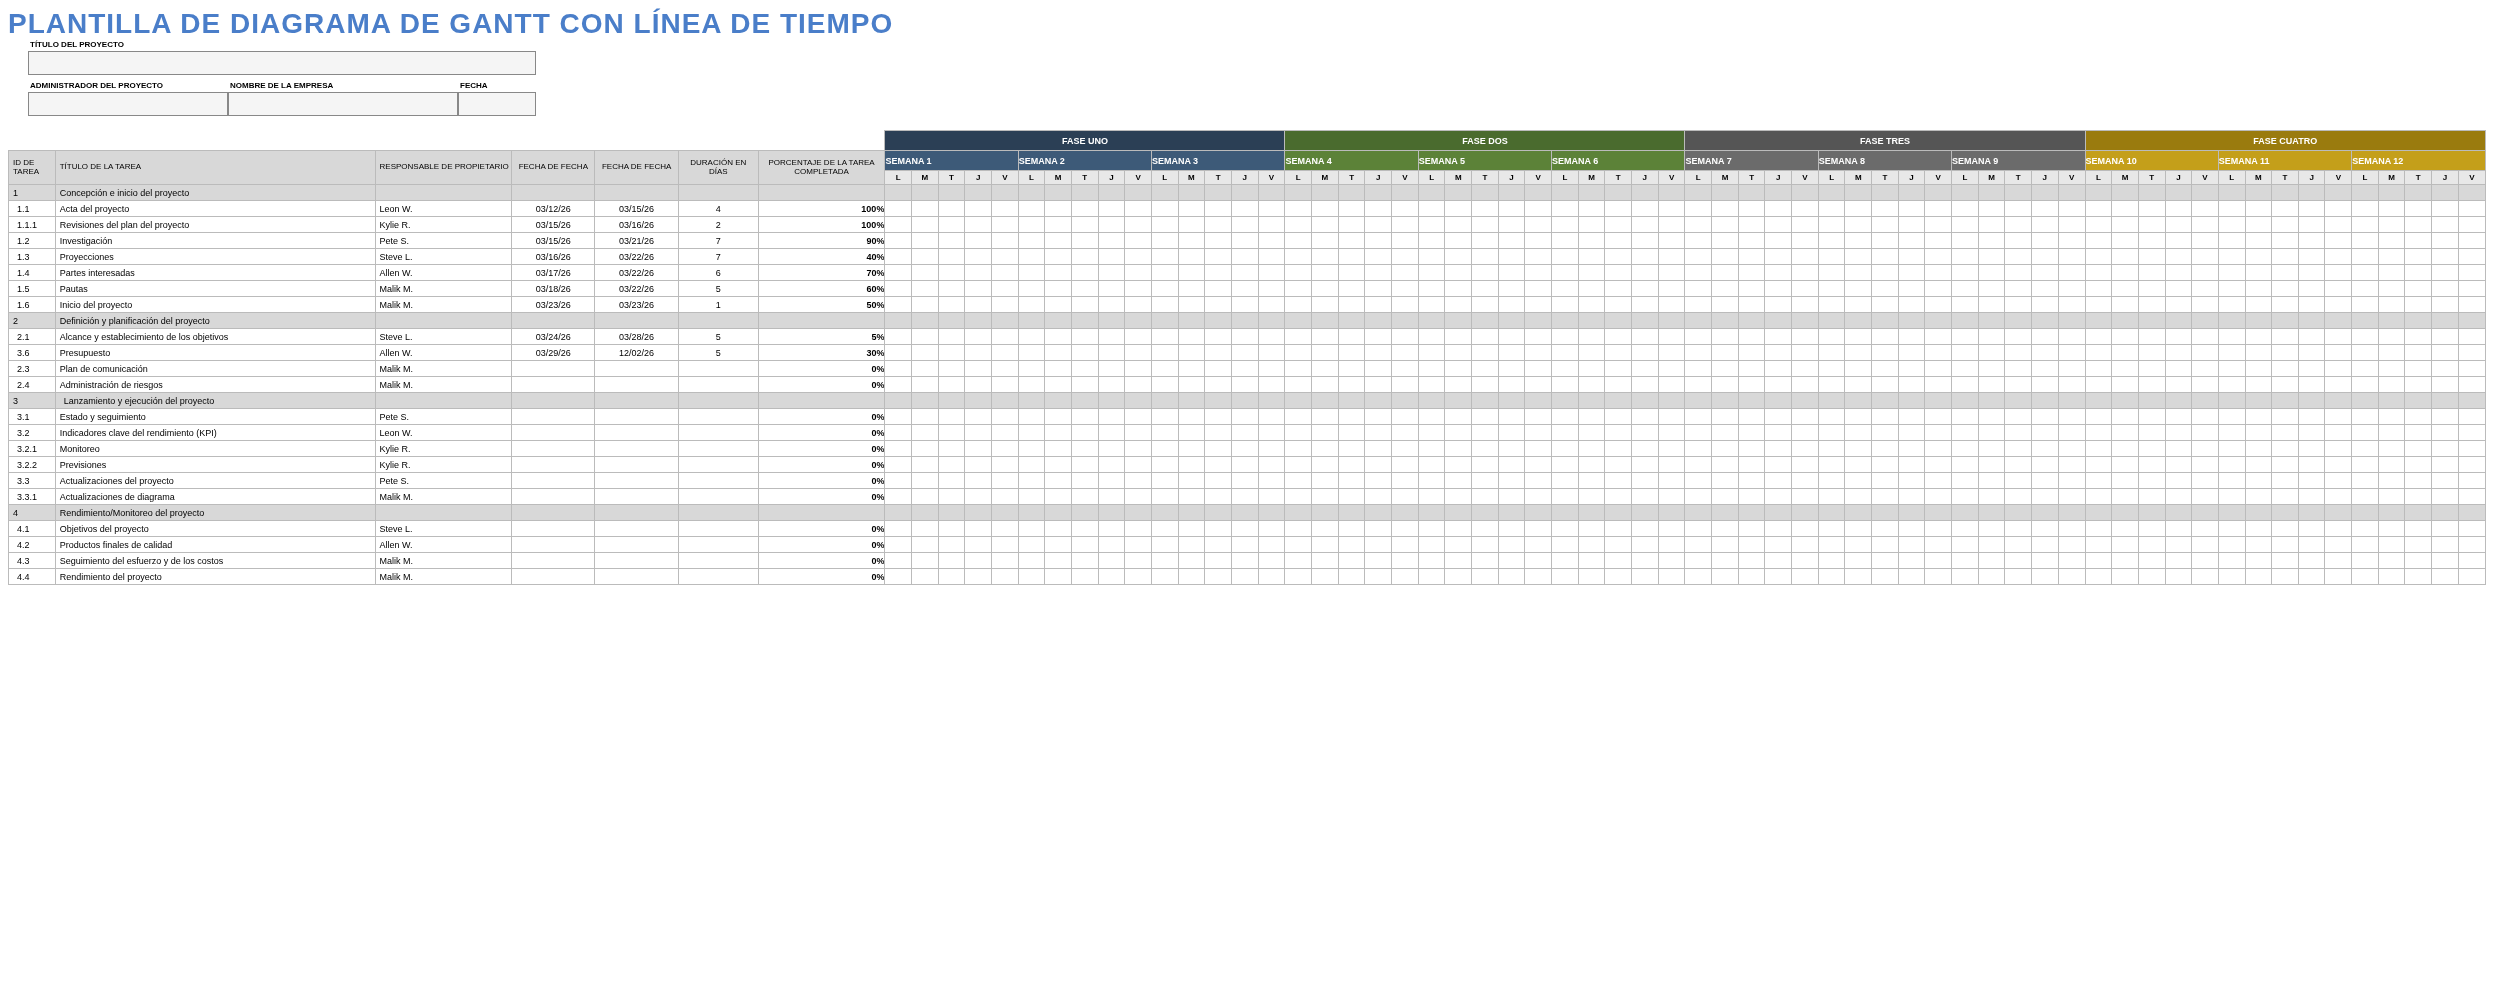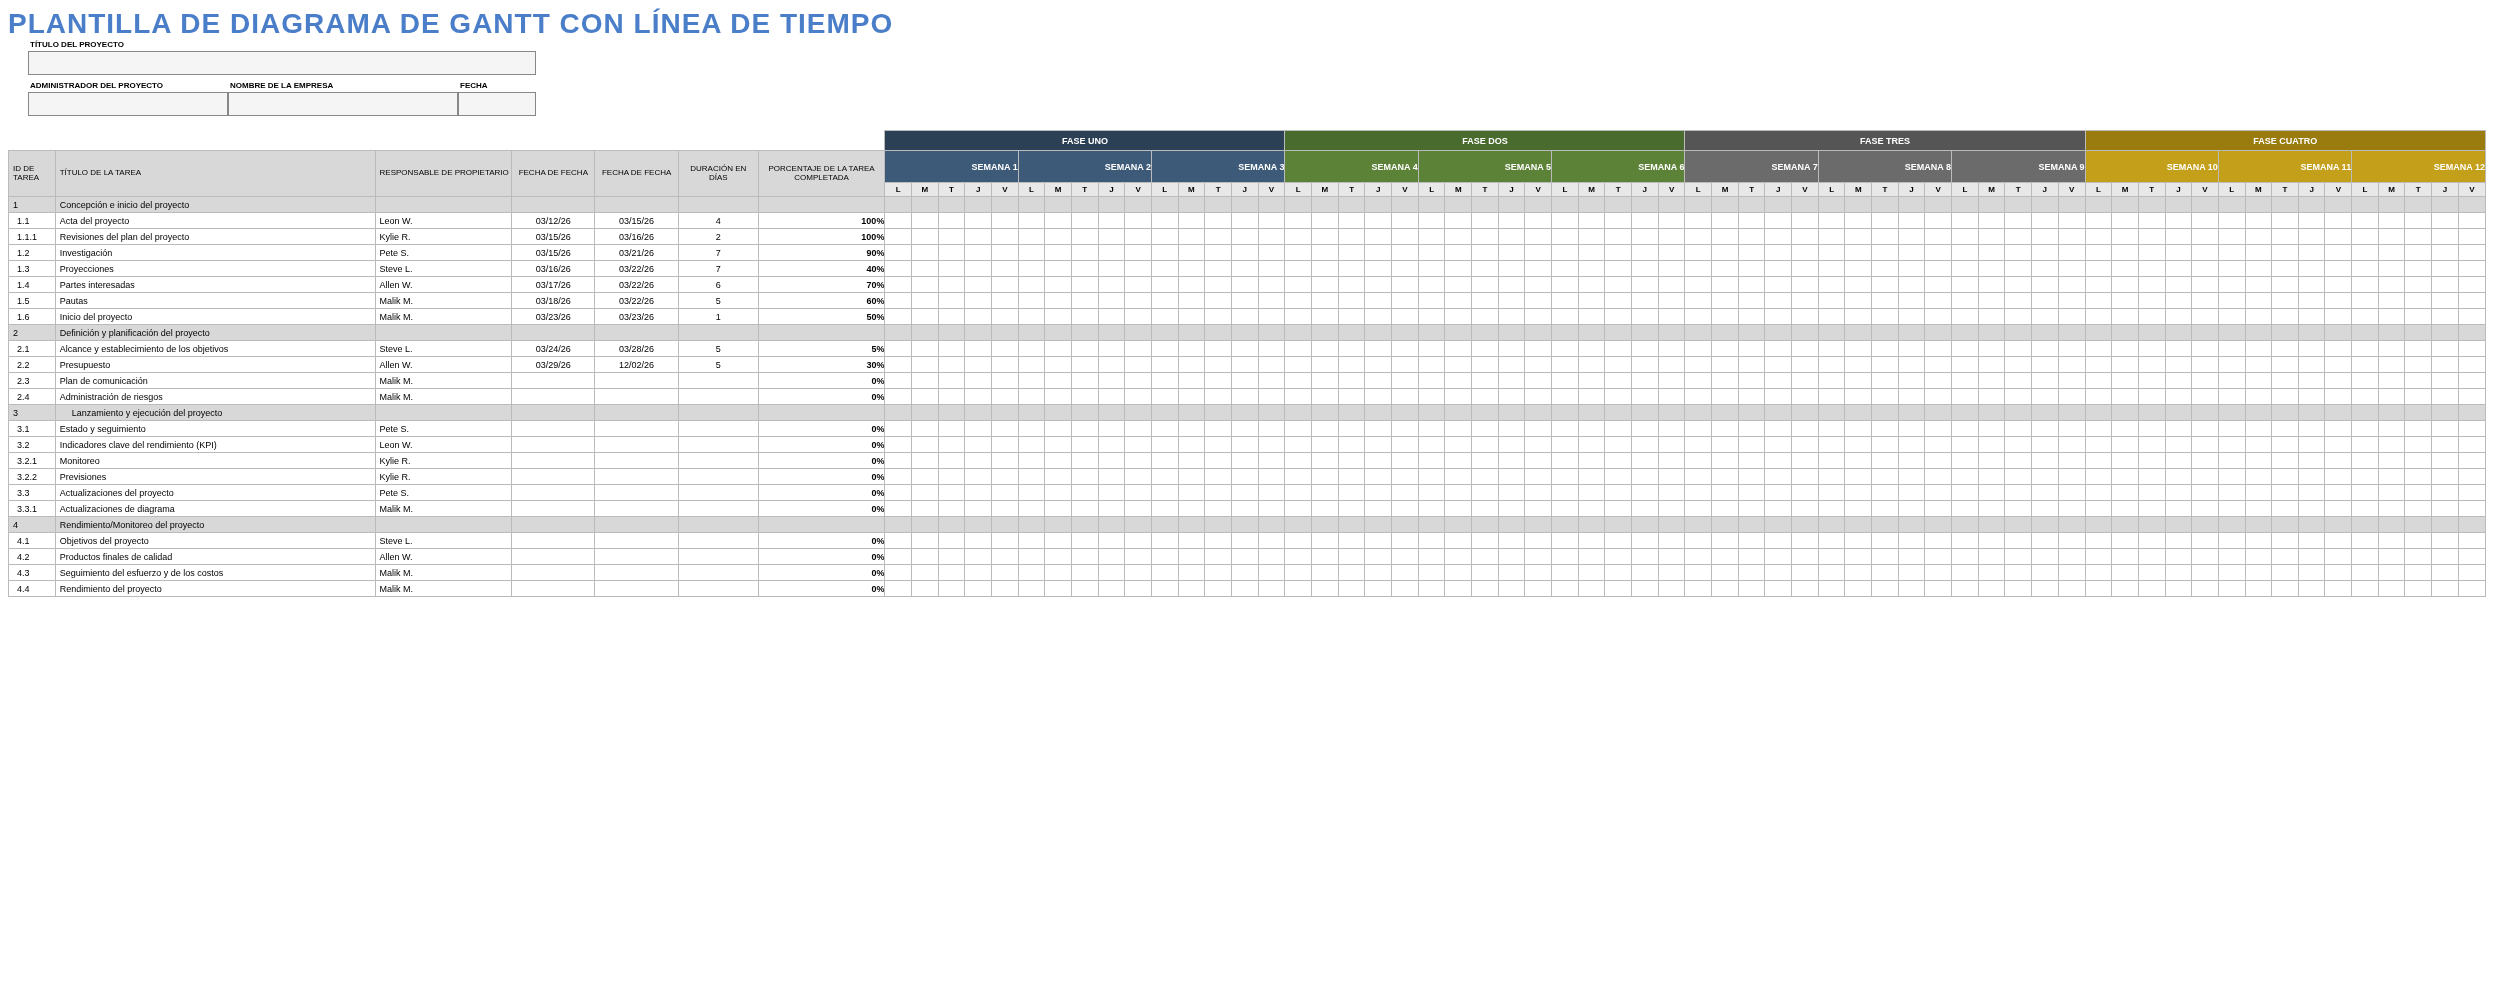--- a/index.html
+++ b/index.html
@@ -22,21 +22,21 @@
 .col-d1{width:50px}
 .col-d2{width:50px}
 .col-dur{width:48px}
 .col-pct{width:76px}
 .col-day{width:16px}
 .phase{color:#fff;font-weight:bold;text-align:center;height:20px;font-size:9px}
 .ph1{background:#2b3f55}
 .ph2{background:#4a6b2e}
 .ph3{background:#555}
 .ph4{background:#9a7b0e}
-.week{color:#fff;font-weight:bold;text-align:right;height:32px;font-size:9px}
+.week{color:#fff;font-weight:bold;text-align:left;height:20px;font-size:9px}
 .wk1{background:#3d5a78}
 .wk2{background:#5c8238}
 .wk3{background:#6b6b6b}
 .wk4{background:#c49f1a}
 .hdr{background:#d8d8d8;font-weight:normal;text-align:center;padding:2px;font-size:8px;line-height:1.1}
 .hdr-left{text-align:left;padding-left:4px}
 .day{background:#e8e8e8;text-align:center;font-weight:bold;font-size:8px;height:14px}
 .sec{background:#d8d8d8}
 .sec td{background:#d8d8d8;height:16px}
 .row td{height:16px;background:#fff}
@@ -929,21 +929,21 @@
         <td class="cell hl4"></td>
         <td class="cell hl4"></td>
         <td class="cell hl4"></td>
         <td class="cell"></td>
         <td class="cell"></td>
         <td class="cell"></td>
         <td class="cell"></td>
         <td class="cell"></td>
       </tr>
       <tr class="row">
-        <td class="c-id">2.2</td>
+        <td class="c-id">3.6</td>
         <td class="c-title">Presupuesto</td>
         <td class="c-owner">Allen W.</td>
         <td class="c-d1">03/29/26</td>
         <td class="c-d2">12/02/26</td>
         <td class="c-dur">5</td>
         <td class="c-pct">30%</td>
         <td class="cell"></td>
         <td class="cell"></td>
         <td class="cell"></td>
         <td class="cell"></td>
@@ -1137,21 +1137,21 @@
         <td class="cell hl4"></td>
         <td class="cell hl4"></td>
         <td class="cell"></td>
         <td class="cell"></td>
         <td class="cell"></td>
         <td class="cell"></td>
         <td class="cell"></td>
       </tr>
       <tr class="sec">
         <td class="c-id" style="padding-left:4px">3</td>
-        <td class="c-title" style="padding-left:16px">Lanzamiento y ejecución del proyecto</td>
+        <td class="c-title" style="padding-left:8px">Lanzamiento y ejecución del proyecto</td>
         <td></td>
         <td></td>
         <td></td>
         <td></td>
         <td></td>
         <td></td>
         <td></td>
         <td></td>
         <td></td>
         <td></td>

